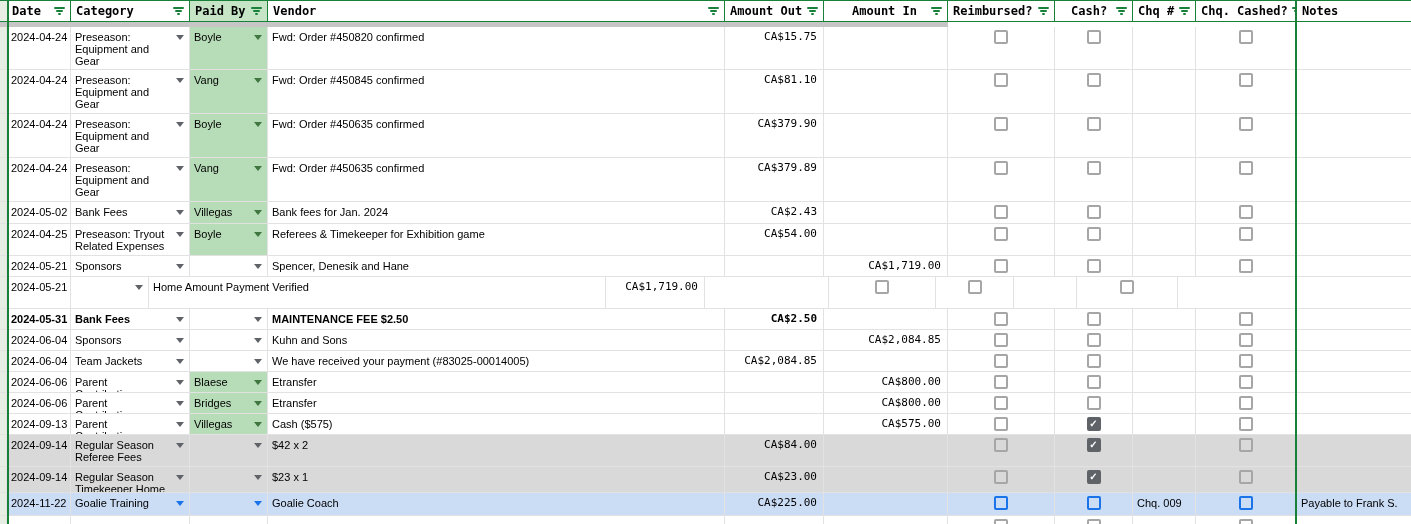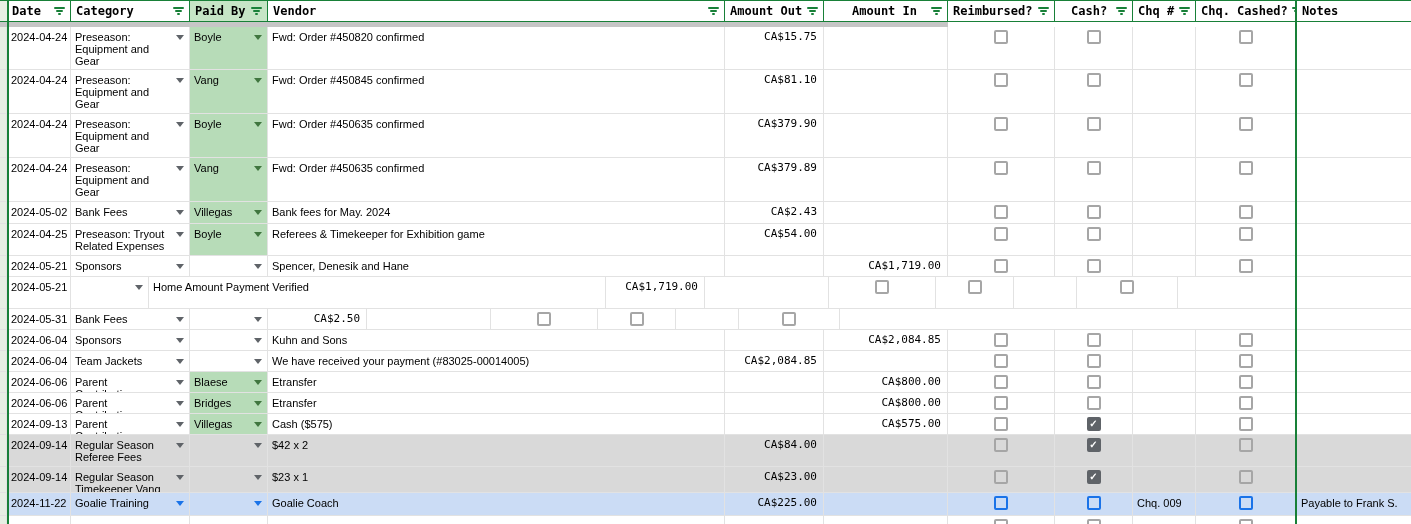--- a/index.html
+++ b/index.html
@@ -251,21 +251,21 @@
             <div class="cb"></div>
           </div>
         </div>
         <div class="cell nowrap last" style="width: 114px;"><span></span></div>
       </div>
       <div class="row bg-white" style="height: 22px;">
         <div class="cell strip" style="width: 7px;"></div>
         <div class="cell nowrap" style="width: 64px;"><span>2024-05-02</span></div>
         <div class="cell has-dd" style="width: 119px;"><span>Bank Fees</span><span class="dd"></span></div>
         <div class="cell has-dd paid-green" style="width: 78px;"><span>Villegas</span><span class="dd green"></span></div>
-        <div class="cell nowrap" style="width: 457px;"><span>Bank fees for May. 2024</span></div>
+        <div class="cell nowrap" style="width: 457px;"><span>Bank fees for Jan. 2024</span></div>
         <div class="cell mono" style="width: 99px;"><span>CA$2.43</span></div>
         <div class="cell mono" style="width: 124px;"><span></span></div>
         <div class="cell" style="width: 107px; padding: 0px;">
           <div class="cbwrap">
             <div class="cb"></div>
           </div>
         </div>
         <div class="cell" style="width: 78px; padding: 0px;">
           <div class="cbwrap">
             <div class="cb"></div>
@@ -349,25 +349,26 @@
           </div>
         </div>
         <div class="cell nowrap" style="width: 63px;"><span></span></div>
         <div class="cell" style="width: 101px; padding: 0px;">
           <div class="cbwrap">
             <div class="cb"></div>
           </div>
         </div>
         <div class="cell nowrap last" style="width: 114px;"><span></span></div>
       </div>
-      <div class="row bg-white" style="height: 21px;">
+      <div class="row bg-white" style="height: 21px; font-weight: bold;">
         <div class="cell strip" style="width: 7px;"></div>
         <div class="cell nowrap" style="width: 64px;"><span>2024-05-31</span></div>
         <div class="cell has-dd" style="width: 119px;"><span>Bank Fees</span><span class="dd"></span></div>
         <div class="cell has-dd" style="width: 78px;"><span></span><span class="dd"></span></div>
+        <div class="cell nowrap" style="width: 457px;"><span>MAINTENANCE FEE $2.50</span></div>
         <div class="cell mono" style="width: 99px;"><span>CA$2.50</span></div>
         <div class="cell mono" style="width: 124px;"><span></span></div>
         <div class="cell" style="width: 107px; padding: 0px;">
           <div class="cbwrap">
             <div class="cb"></div>
           </div>
         </div>
         <div class="cell" style="width: 78px; padding: 0px;">
           <div class="cbwrap">
             <div class="cb"></div>
@@ -533,21 +534,21 @@
         <div class="cell" style="width: 101px; padding: 0px;">
           <div class="cbwrap">
             <div class="cb"></div>
           </div>
         </div>
         <div class="cell nowrap last" style="width: 114px;"><span></span></div>
       </div>
       <div class="row bg-gray" style="height: 26px;">
         <div class="cell strip" style="width: 7px;"></div>
         <div class="cell nowrap" style="width: 64px;"><span>2024-09-14</span></div>
-        <div class="cell has-dd" style="width: 119px;"><span>Regular Season Timekeeper Vang</span><span class="dd"></span></div>
+        <div class="cell has-dd" style="width: 119px;"><span>Regular Season Timekeeper Home</span><span class="dd"></span></div>
         <div class="cell has-dd" style="width: 78px;"><span></span><span class="dd"></span></div>
         <div class="cell nowrap" style="width: 457px;"><span>$23 x 1</span></div>
         <div class="cell mono" style="width: 99px;"><span>CA$23.00</span></div>
         <div class="cell mono" style="width: 124px;"><span></span></div>
         <div class="cell" style="width: 107px; padding: 0px;">
           <div class="cbwrap">
             <div class="cb"></div>
           </div>
         </div>
         <div class="cell" style="width: 78px; padding: 0px;">

